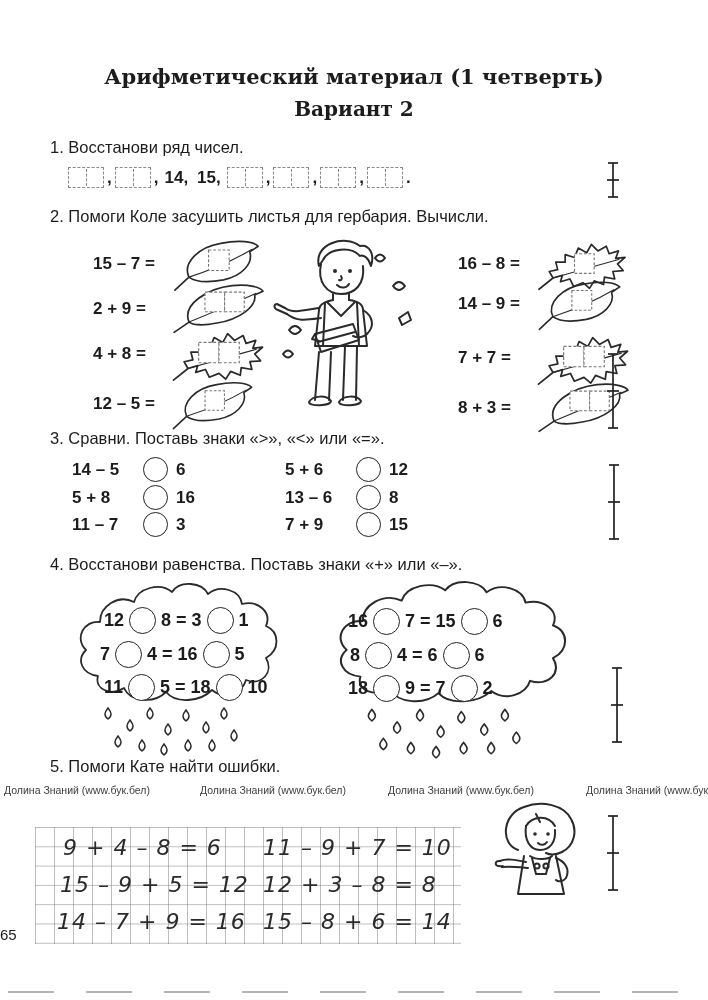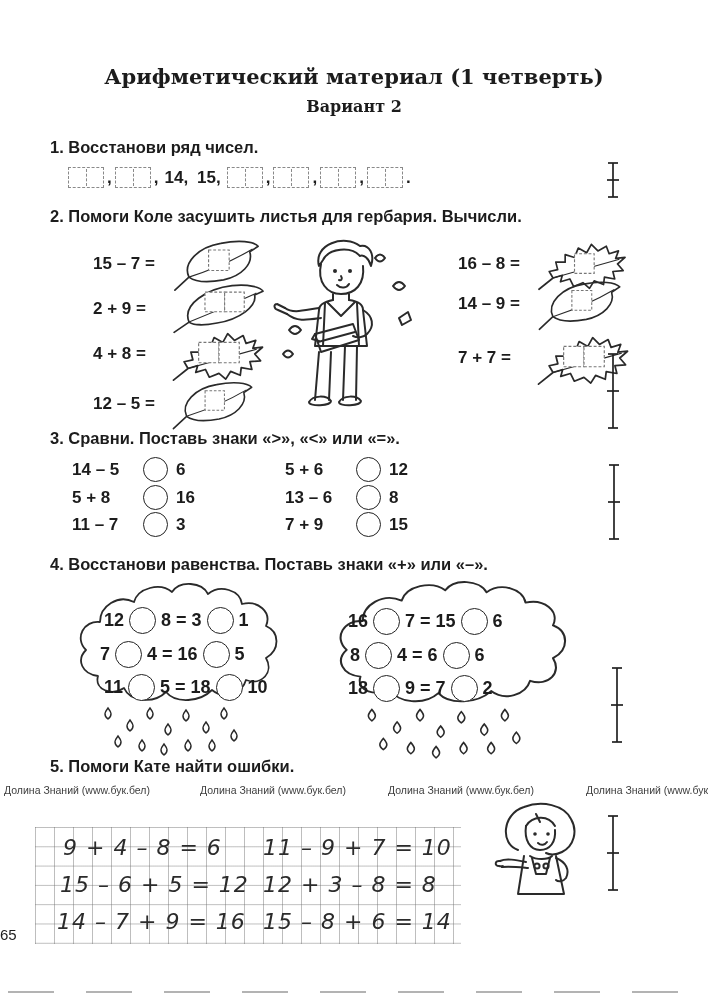--- a/index.html
+++ b/index.html
@@ -2,22 +2,22 @@
 <html><head>
 <meta charset="utf-8">
 <style>
   html,body{margin:0;padding:0;background:#e8e8e8;}
   .page{position:relative;width:708px;height:1000px;background:#ffffff;overflow:hidden;
         font-family:"Liberation Sans",sans-serif;color:#1c1c1c;margin:0 auto;}
   .abs{position:absolute;}
   .title1{left:0;right:0;top:64px;text-align:center;font-family:"DejaVu Serif",serif;
           font-weight:700;font-size:21px;}
   .title2{left:0;right:0;top:97px;text-align:center;font-family:"DejaVu Serif",serif;
-          font-weight:700;font-size:16px;}
-  .hdr{font-weight:700;font-size:16.5px;white-space:nowrap;}
+          font-weight:700;font-size:20px;}
+  .hdr{font-weight:400;font-size:16.5px;white-space:nowrap;}
   .expr{font-weight:600;font-size:17px;white-space:nowrap;}
   
   .seqrow{display:flex;align-items:flex-end;gap:3px;}
   .seqbox{position:relative;width:36px;height:21px;border:1px dashed #8a8a8a;box-sizing:border-box;}
   .seqbox::after{content:"";position:absolute;left:50%;top:1px;bottom:1px;border-left:1px dashed #8a8a8a;}
   .seqnum{font-weight:600;font-size:17px;padding:0 3px;}
   .seqp{font-weight:600;font-size:17px;}
   
   .t2row{display:flex;align-items:center;height:52px;}
   .t2row .expr{width:76px;margin-left:21px;}
@@ -127,20 +127,29 @@
       <rect class="abox" x="41" y="16" width="22" height="22"></rect>
     </svg>
   </div>
   <div class="abs t2row" style="left:437px;top:332px">
     <span class="expr">7 + 7 =</span>
     <svg class="leaf" width="98" height="60" viewBox="0 0 100 62">
       <path class="leafline" d="M4,58 L19,46 L15,39 L24,37 L22,29 L32,29 L32,21 L42,24 L46,14 L55,19 L60,10 L67,17 L76,12 L79,20 L89,17 L86,25 L96,24 L88,31 L94,38 L83,39 L85,47 L74,45 L73,53 L63,49 L58,57 L51,51 L41,55 L37,47 L27,50 L29,43 L19,46"></path>
       <path class="leafrib" d="M19,46 C40,40 68,32 90,26"></path>
       <rect class="abox" x="30" y="19" width="21" height="21"></rect>
       <rect class="abox" x="51" y="19" width="21" height="21"></rect>
+    </svg>
+  </div>
+  <div class="abs t2row" style="left:437px;top:382px">
+    <span class="expr">8 + 3 =</span>
+    <svg class="leaf" width="100" height="58" viewBox="0 0 100 62">
+      <path class="leafline" d="M2,56 L18,45 C10,26 38,9 64,6 C82,4 95,8 97,12 L88,16 C91,28 72,42 48,46 C33,49 22,48 18,45"></path>
+      <path class="leafrib" d="M18,45 C40,36 68,24 90,14"></path>
+      <rect class="abox" x="35" y="13" width="21" height="21"></rect>
+      <rect class="abox" x="56" y="13" width="21" height="21"></rect>
     </svg>
   </div>
 
   <svg class="abs" style="left:253px;top:234px" width="175" height="190" viewBox="0 0 175 190">
     <g class="figline">
       <path d="M68,30 C64,48 74,60 88,60 C102,60 112,50 110,32"></path>
       <path d="M66,32 C60,10 92,0 107,12 C116,10 122,20 118,32 C116,24 110,20 107,22 C98,12 76,14 70,26 Z"></path>
       <circle cx="82" cy="37" r="2" fill="#2a2a2a" stroke="none"></circle>
       <circle cx="97" cy="37" r="2" fill="#2a2a2a" stroke="none"></circle>
       <path d="M88,42 C90,45 88,47 86,46"></path>
@@ -287,21 +296,21 @@
 
   <div class="abs hdr" style="left:50px;top:757px">5. Помоги Кате найти ошибки.</div>
 
   <span class="abs wm" style="left:4px;top:784px">Долина Знаний (www.бук.бел)</span>
   <span class="abs wm" style="left:200px;top:784px">Долина Знаний (www.бук.бел)</span>
   <span class="abs wm" style="left:388px;top:784px">Долина Знаний (www.бук.бел)</span>
   <span class="abs wm" style="left:586px;top:784px">Долина Знаний (www.бук.бел)</span>
 
   <div class="abs grid" style="left:35px;top:799px;width:426px;height:117px">
     <span class="hw" style="left:28px;top:8px">9 + 4 – 8 = 6</span>
-    <span class="hw" style="left:25px;top:45px">15 – 6 + 5 = 12</span>
+    <span class="hw" style="left:25px;top:45px">15 – 9 + 5 = 12</span>
     <span class="hw" style="left:22px;top:82px">14 – 7 + 9 = 16</span>
     <span class="hw" style="left:228px;top:8px">11 – 9 + 7 = 10</span>
     <span class="hw" style="left:228px;top:45px">12 + 3 – 8 = 8</span>
     <span class="hw" style="left:228px;top:82px">15 – 8 + 6 = 14</span>
   </div>
 
   <svg class="abs" style="left:490px;top:798px" width="100" height="105" viewBox="0 0 100 105">
     <g class="figline">
       <path d="M28,52 C10,46 12,16 34,9 C52,2 74,7 81,21 C88,33 84,48 72,54 C66,57 60,57 56,55"></path>
       <path d="M36,28 C34,42 40,52 50,52 C60,52 66,44 65,32"></path>

